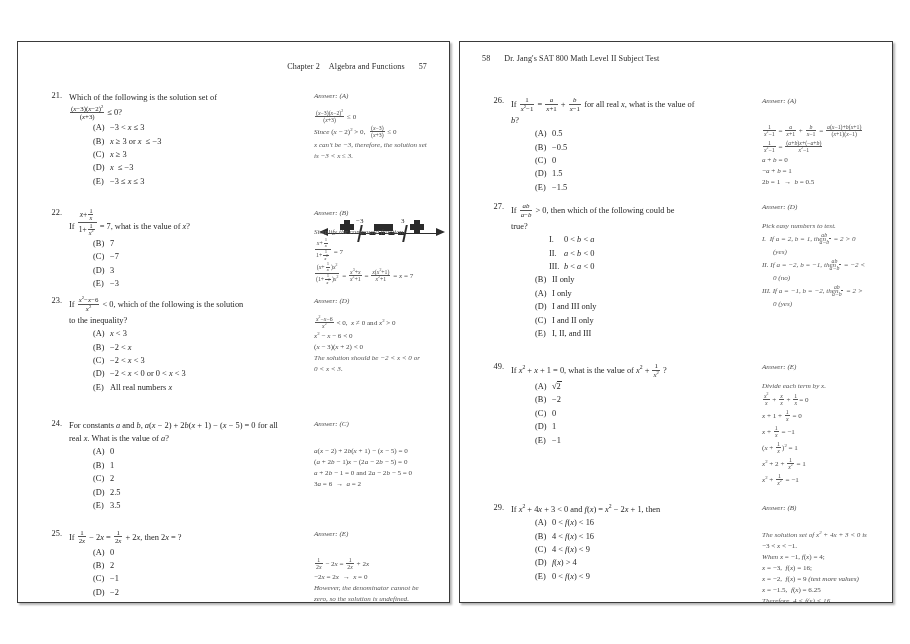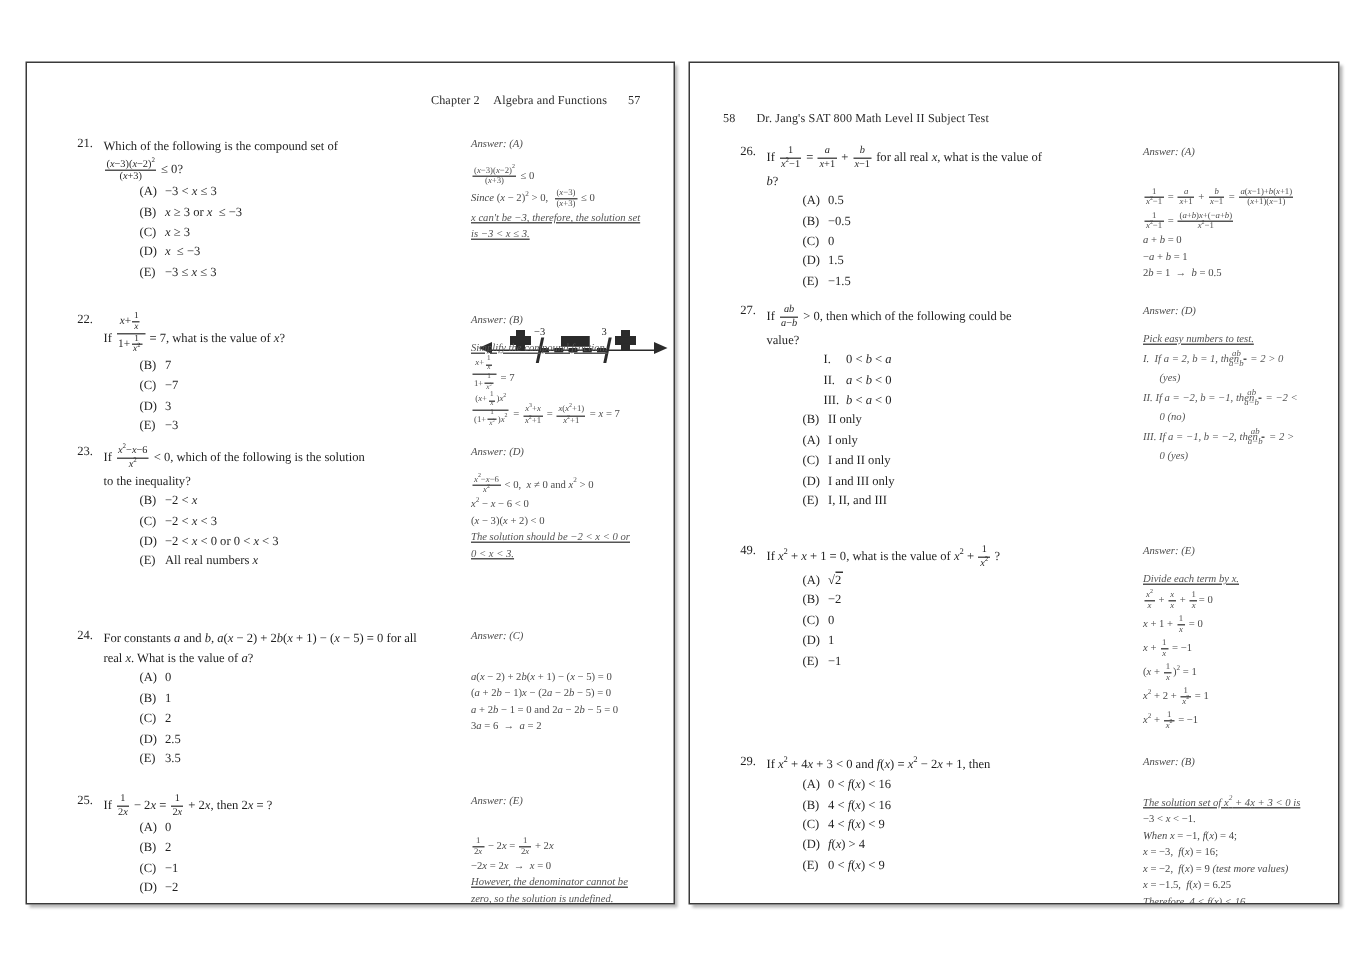--- a/index.html
+++ b/index.html
@@ -34,21 +34,21 @@
 
   
   .hdr {
     position: absolute;
     font-size: 8.1px;
     color: #2a2a2a;
     white-space: nowrap;
     letter-spacing: .1px;
   }
   .hdr-left  { right: 22px; top: 20px; }
-  .hdr-right { left: 22px;  top: 32px; }
+  .hdr-right { left: 22px;  top: 12px; }
   .hdr .sp-wide { display: inline-block; width: 9px; }
   .hdr .sp-num  { display: inline-block; width: 14px; }
 
   
   .q {
     position: absolute;
     width: 100%;
   }
   .qnum {
     position: absolute;
@@ -94,21 +94,21 @@
     width: 150px;
     font-family: "Liberation Serif", serif;
     font-size: 7.1px;
     line-height: 11px;
     color: #555;
   }
   .ans-left  { left: 296px; }
   .ans-right { left: 302px; }
   .ans-label { font-style: italic; display: block; color: #4d4d4d; }
   .ans-gap   { display: block; height: 8px; }
-  .ans-note  { font-style: italic; display: block; color: #555; text-decoration: underline; }
+  .ans-note  { font-style: italic; display: block; color: #555; }
   .ans-line  { display: block; color: #4a4a4a; white-space: normal; }
   .ans-roman { display: block; padding-left: 11px; text-indent: -11px; font-style: italic; }
 
   
   .frac {
     display: inline-block;
     vertical-align: -0.42em;
     text-align: center;
     line-height: 1.04;
     margin: 0 1px;
@@ -200,21 +200,21 @@
   <div class="page page-left">
     <div class="page-inner">
 
       <div class="hdr hdr-left">
         <span>Chapter 2</span><span class="sp-wide"></span><span>Algebra and Functions</span><span class="sp-num"></span><span>57</span>
       </div>
 
       <div class="q" style="top:49px">
         <div class="qnum">21.</div>
         <div class="qbody wide">
-          <span class="qtext">Which of the following is the compound set of</span>
+          <span class="qtext">Which of the following is the solution set of</span>
           <span class="qtext" style="line-height:17px">
             <span class="frac"><span class="n">(<i class="v">x</i>−3)(<i class="v">x</i>−2)<sup>2</sup></span><span class="d">(<i class="v">x</i>+3)</span></span> ≤ 0?
           </span>
           <span class="choices">
             <span class="choice"><span class="lab">(A)</span>−3 &lt; <i class="v">x</i> ≤ 3</span>
             <span class="choice"><span class="lab">(B)</span><i class="v">x</i> ≥ 3 or <i class="v">x</i> &nbsp;≤ −3</span>
             <span class="choice"><span class="lab">(C)</span><i class="v">x</i> ≥ 3</span>
             <span class="choice"><span class="lab">(D)</span><i class="v">x</i> &nbsp;≤ −3</span>
             <span class="choice"><span class="lab">(E)</span>−3 ≤ <i class="v">x</i> ≤ 3</span>
           </span>
@@ -273,20 +273,21 @@
       </div>
 
       <div class="q" style="top:254px">
         <div class="qnum">23.</div>
         <div class="qbody wide">
           <span class="qtext" style="display:block;line-height:18px">
             If <span class="frac"><span class="n"><i class="v">x</i><sup>2</sup>−<i class="v">x</i>−6</span><span class="d"><i class="v">x</i><sup>2</sup></span></span> &lt; 0, which of the following is the solution
           </span>
           <span class="qtext">to the inequality?</span>
           <span class="choices">
+            <span class="choice"><span class="lab">(A)</span><i class="v">x</i> &lt; 3</span>
             <span class="choice"><span class="lab">(B)</span>−2 &lt; <i class="v">x</i></span>
             <span class="choice"><span class="lab">(C)</span>−2 &lt; <i class="v">x</i> &lt; 3</span>
             <span class="choice"><span class="lab">(D)</span>−2 &lt; <i class="v">x</i> &lt; 0 or 0 &lt; <i class="v">x</i> &lt; 3</span>
             <span class="choice"><span class="lab">(E)</span>All real numbers <i class="v">x</i></span>
           </span>
         </div>
         <div class="ans ans-left">
           <span class="ans-label">Answer: (D)</span>
           <span class="ans-gap"></span>
           <span class="ans-line" style="line-height:16px">
@@ -391,31 +392,31 @@
           <span class="ans-line">2<i class="v">b</i> = 1 &nbsp;→&nbsp; <i class="v">b</i> = 0.5</span>
         </div>
       </div>
 
       <div class="q" style="top:160px">
         <div class="qnum">27.</div>
         <div class="qbody wide">
           <span class="qtext" style="display:block;line-height:18px">
             If <span class="frac"><span class="n"><i class="v">ab</i></span><span class="d"><i class="v">a</i>−<i class="v">b</i></span></span> &gt; 0, then which of the following could be
           </span>
-          <span class="qtext">value?</span>
+          <span class="qtext">true?</span>
           <span class="choices">
             <span class="roman"><span class="lab">I.</span>0 &lt; <i class="v">b</i> &lt; <i class="v">a</i></span>
             <span class="roman"><span class="lab">II.</span><i class="v">a</i> &lt; <i class="v">b</i> &lt; 0</span>
             <span class="roman"><span class="lab">III.</span><i class="v">b</i> &lt; <i class="v">a</i> &lt; 0</span>
           </span>
           <span class="choices">
             <span class="choice"><span class="lab">(B)</span>II only</span>
             <span class="choice"><span class="lab">(A)</span>I only</span>
+            <span class="choice"><span class="lab">(D)</span>I and III only</span>
             <span class="choice"><span class="lab">(C)</span>I and II only</span>
-            <span class="choice"><span class="lab">(D)</span>I and III only</span>
             <span class="choice"><span class="lab">(E)</span>I, II, and III</span>
           </span>
         </div>
         <div class="ans ans-right">
           <span class="ans-label">Answer: (D)</span>
           <span class="ans-gap"></span>
           <span class="ans-note">Pick easy numbers to test.</span>
           <span class="ans-roman" style="line-height:15px">
             I. &nbsp;<em>If a</em> = 2, <i class="v">b</i> = 1, <em>then</em> <span class="frac"><span class="n"><i class="v">ab</i></span><span class="d"><i class="v">a</i>−<i class="v">b</i></span></span> = 2 &gt; 0
           </span>

